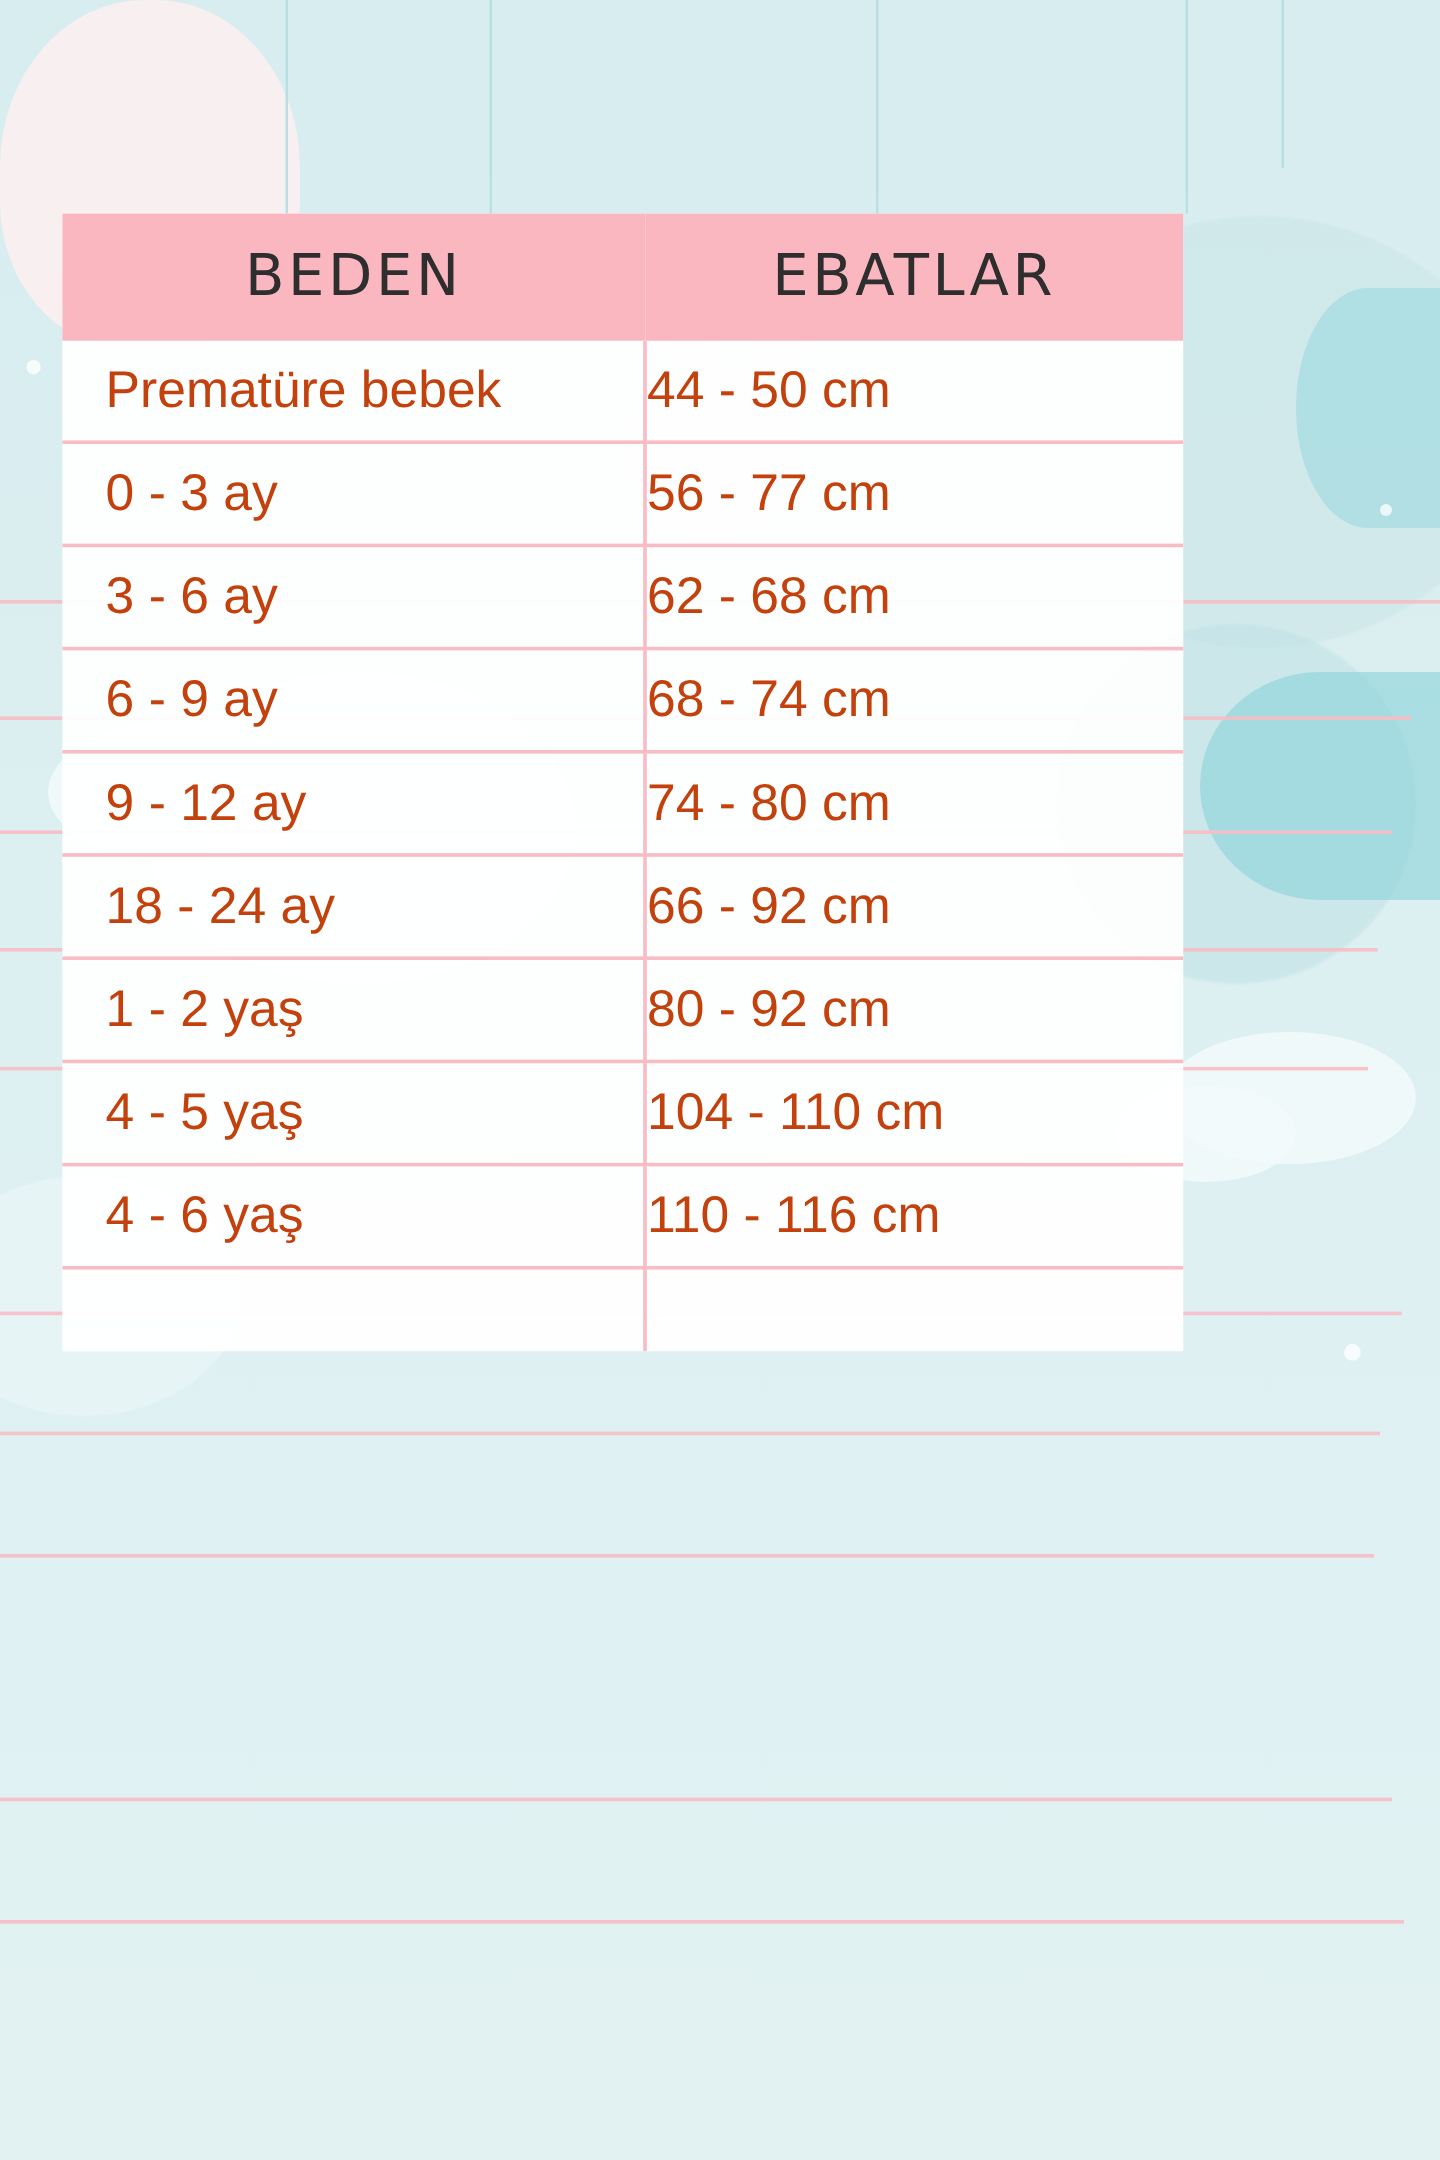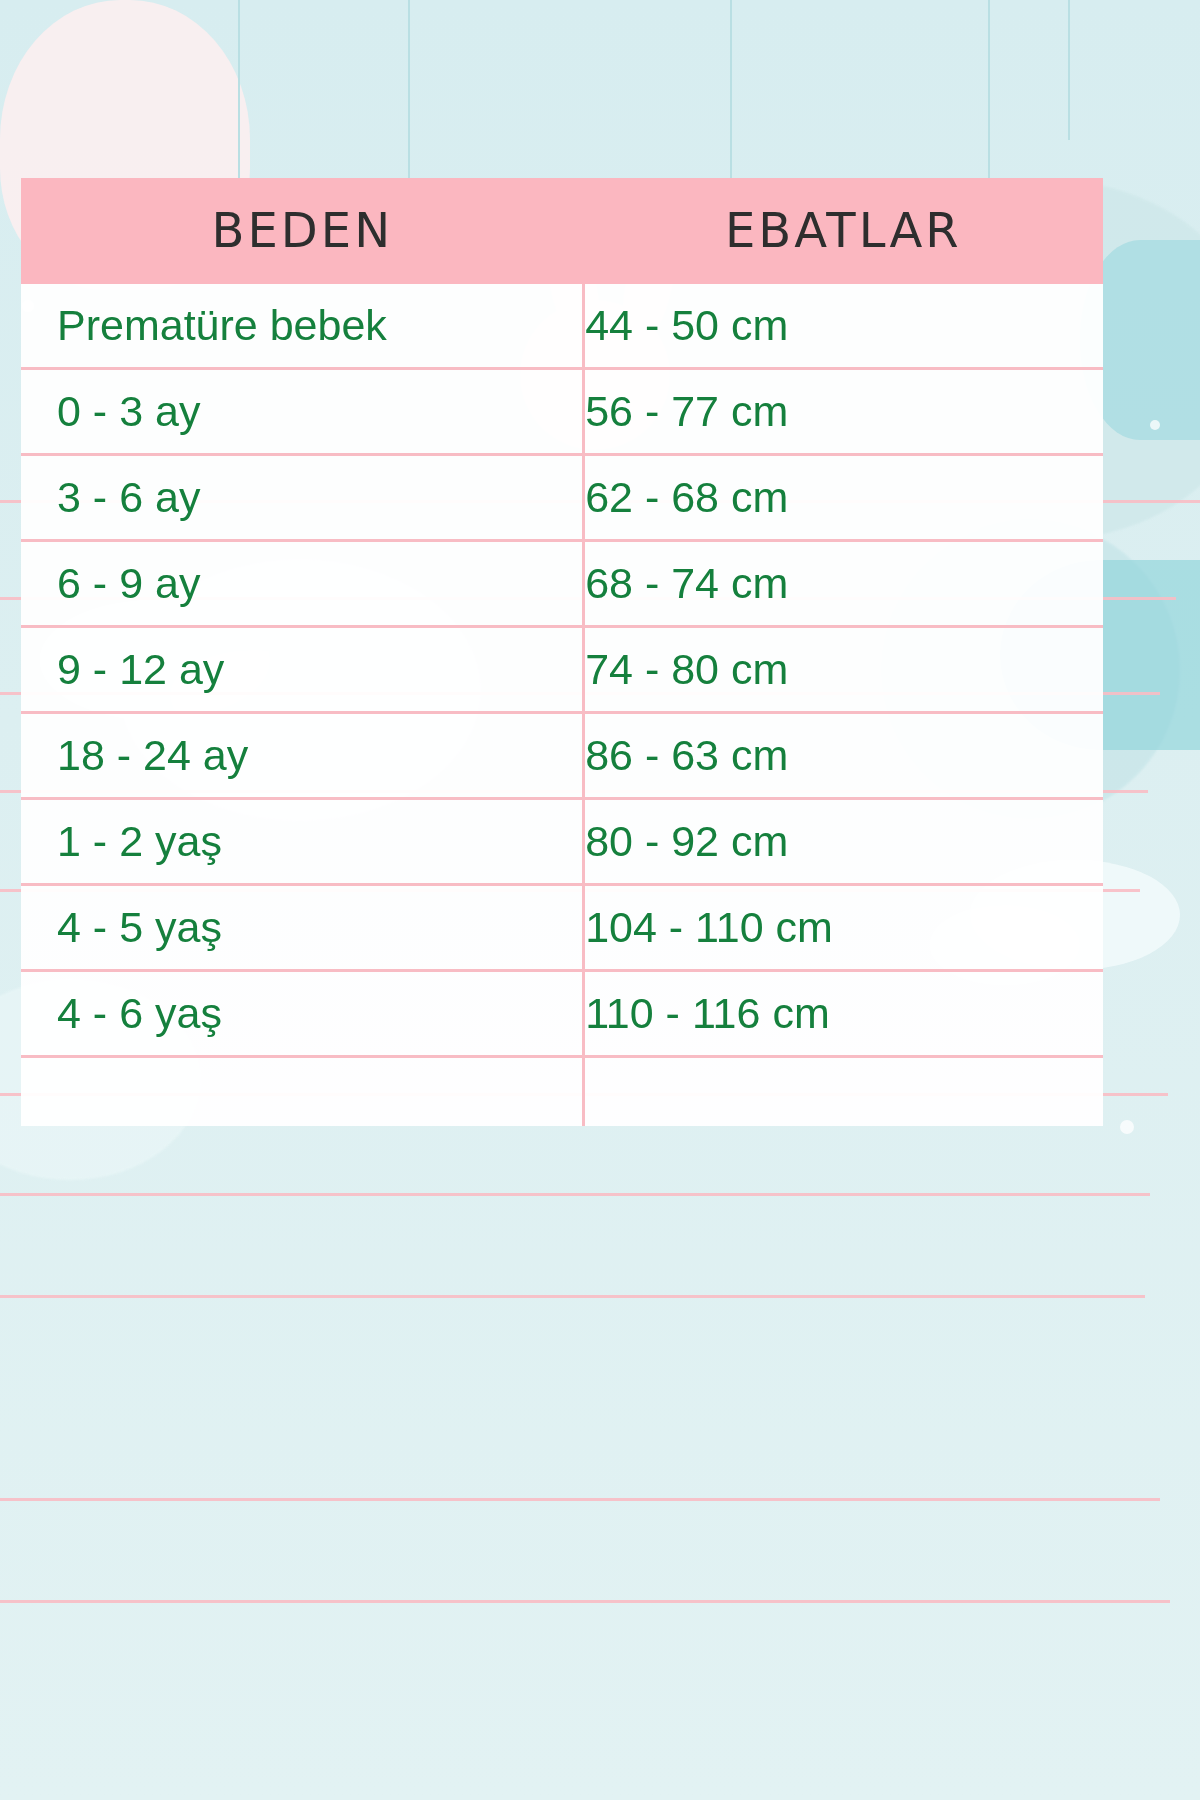--- a/index.html
+++ b/index.html
@@ -118,23 +118,23 @@
   .dot {
     position: absolute;
     border-radius: 50%;
     background: #ffffff;
     opacity: .75;
   }
 
   
   .card {
     position: absolute;
-    left: 21px;
+    left: 52px;
     top: 178px;
-    width: 1082px;
+    width: 934px;
     background: rgba(255,255,255,0.80);
     box-shadow: 0 0 0 0 rgba(0,0,0,0);
   }
   .table {
     width: 100%;
     border-collapse: collapse;
     table-layout: fixed;
   }
   .table thead th {
     background: #fbb7c0;
@@ -144,21 +144,21 @@
     letter-spacing: 3px;
     padding: 24px 0 26px 0;
     text-align: center;
     font-family: "DejaVu Sans", sans-serif;
   }
   .table thead th.col-left  { text-align: center; }
   .table thead th.col-right { text-align: center; }
 
   .table tbody td {
     font-size: 43px;
-    color: #15803d;
+    color: #c2410c;
     padding: 17px 0 17px 0;
     border-bottom: 3px solid #f8bcc4;
     background: rgba(255,255,255,0.72);
     font-family: "Liberation Sans", sans-serif;
   }
   .table tbody tr:last-child td {
     border-bottom: 3px solid #f8bcc4;
   }
   .table tbody td.size-cell {
     text-align: left;
@@ -257,21 +257,21 @@
       <tr>
         <td class="size-cell">6 - 9 ay</td>
         <td class="dim-cell">68 - 74 cm</td>
       </tr>
       <tr>
         <td class="size-cell">9 - 12 ay</td>
         <td class="dim-cell">74 - 80 cm</td>
       </tr>
       <tr>
         <td class="size-cell">18 - 24 ay</td>
-        <td class="dim-cell">86 - 63 cm</td>
+        <td class="dim-cell">66 - 92 cm</td>
       </tr>
       <tr>
         <td class="size-cell">1 - 2 yaş</td>
         <td class="dim-cell">80 - 92 cm</td>
       </tr>
       <tr>
         <td class="size-cell">4 - 5 yaş</td>
         <td class="dim-cell">104 - 110 cm</td>
       </tr>
       <tr>

